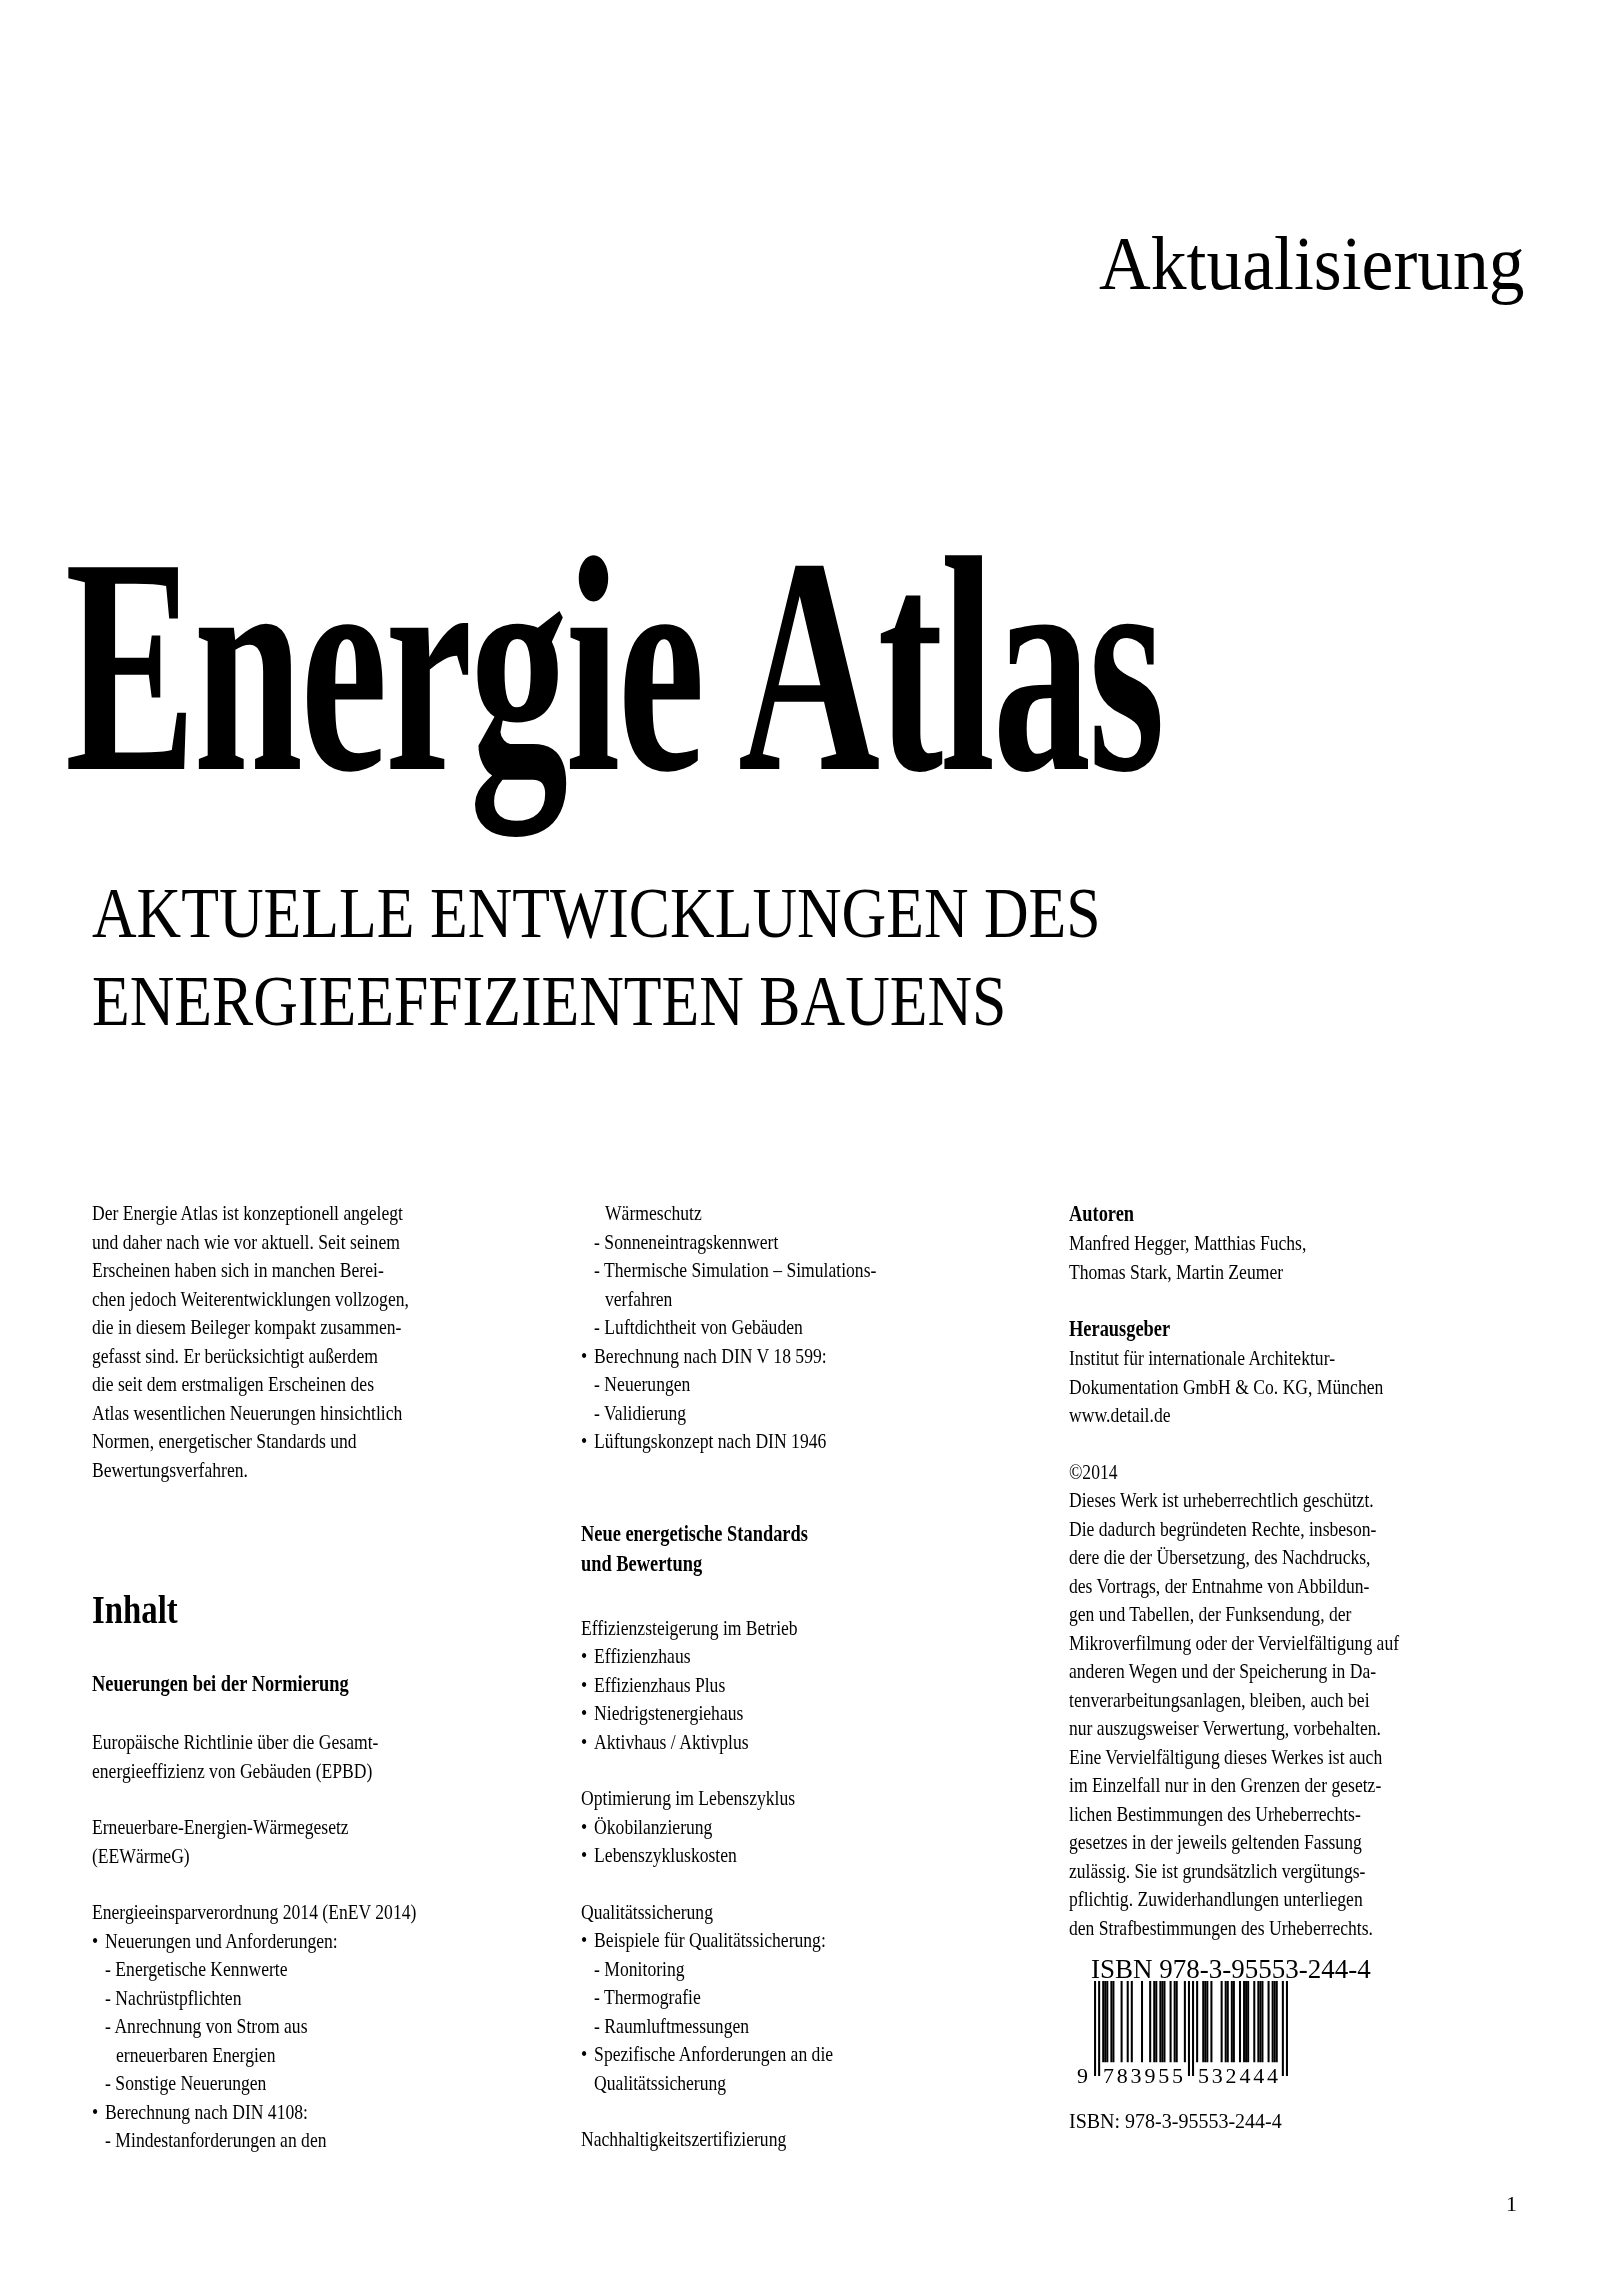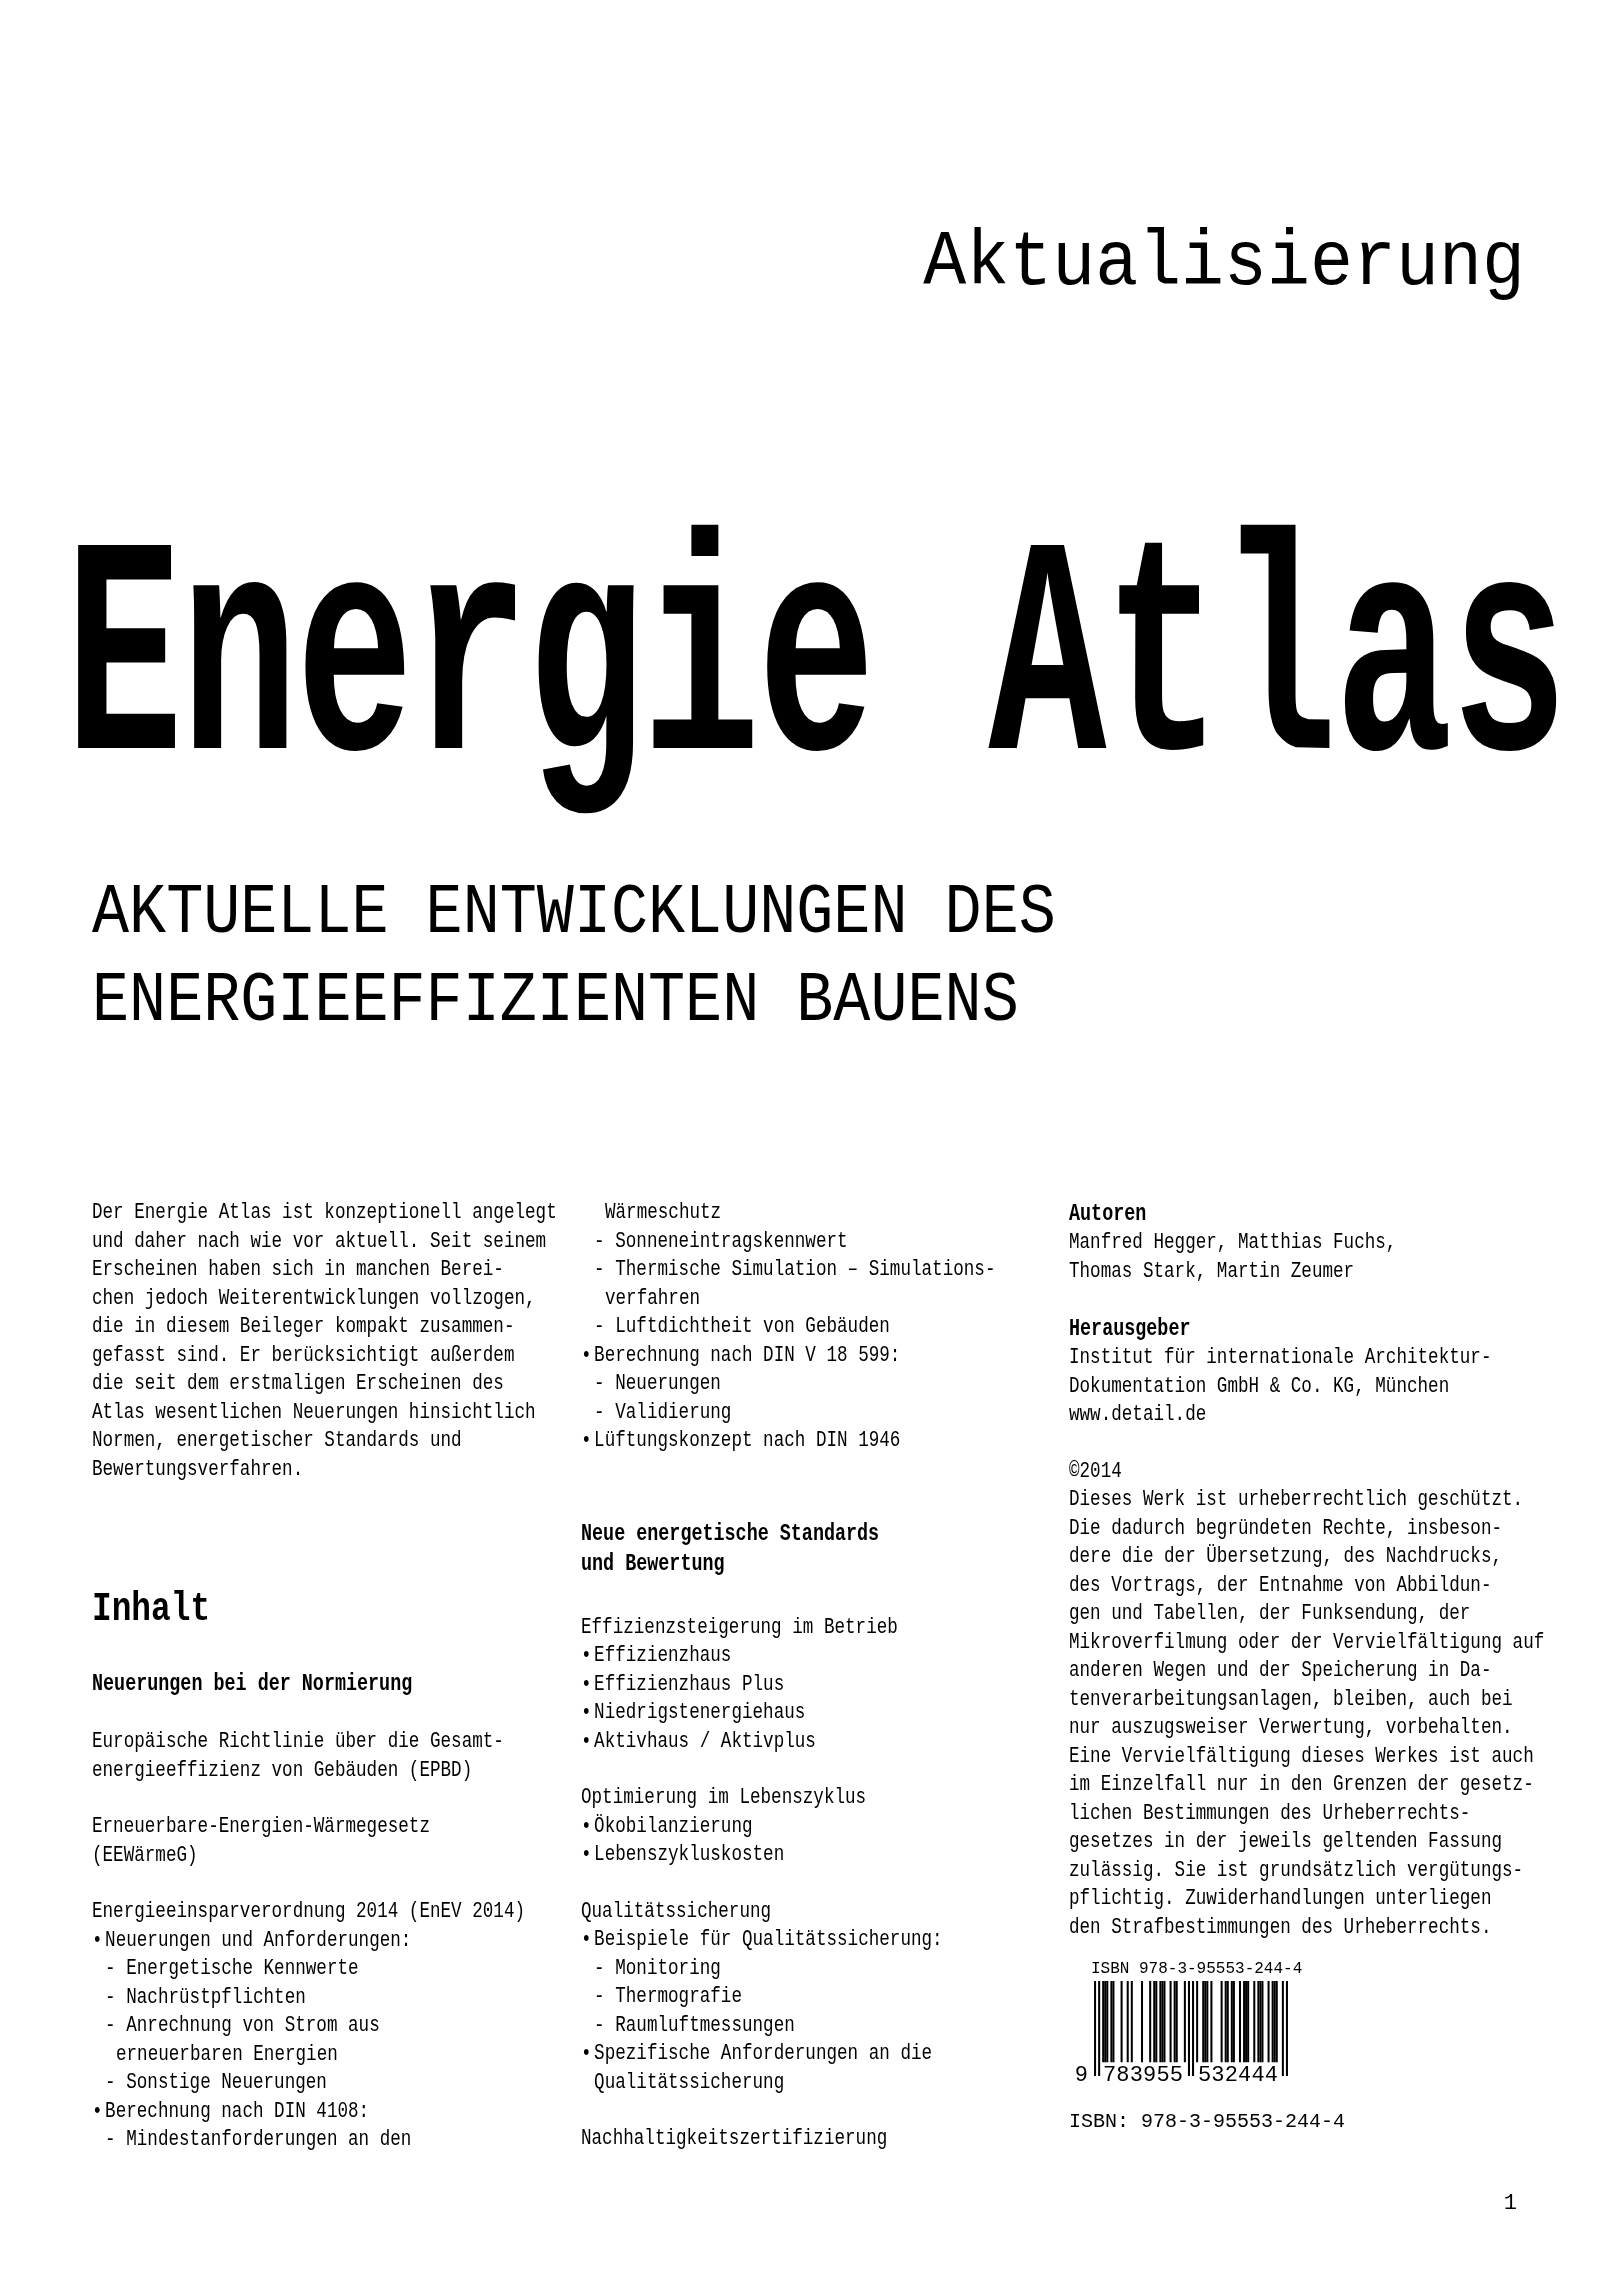--- a/index.html
+++ b/index.html
@@ -1,20 +1,20 @@
 <!DOCTYPE html>
 <html style="font-size:10.5px"><head>
 <meta charset="utf-8">
 <style>
   html,body{margin:0;padding:0;background:#888;}
   .page{
     position:relative;
     width:1623px;height:2295px;
     background:#ffffff;
-    font-family:Liberation Mono, monospace;
+    font-family:Liberation Serif, serif;
     color:#000;
     overflow:hidden;
   }
   .edition{
     position:absolute; top:225px; right:98px;
     font-size:77px; line-height:77px; font-weight:400;
     transform:scaleX(0.93); transform-origin:top right;
     white-space:nowrap;
   }
   .title{
@@ -36,21 +36,21 @@
   }
   .col-left{left:92px;}
   .col-middle{left:581px;}
   .col-right{left:1069px;}
   .line{height:28.5px; line-height:28.5px; white-space:pre;}
   .h1line{font-size:41px; height:41px; line-height:41px; font-weight:700;}
   .h2line{font-size:23px; height:30px; line-height:30px; font-weight:700;}
   .item{position:relative;}
   .item .marker{position:absolute; left:0; top:0;}
   
-  .isbn-label{position:absolute; left:1091px; top:1958px; font-size:16px; line-height:22px; white-space:nowrap;}
+  .isbn-label{position:absolute; left:1091px; top:1958px; font-size:27px; line-height:22px; white-space:nowrap;}
   .barcode{position:absolute; left:1094px; top:1981px;}
   .bc-digit-lead{position:absolute; left:1067px; top:2063px; width:21px; font-size:22px; line-height:25px; text-align:right;}
   .bc-digits{position:absolute; top:2063px; width:80px; font-size:22px; line-height:25px; display:flex; justify-content:space-between; background:#fff;}
   .bc-g1{left:1103px;}
   .bc-g2{left:1198px;}
   .isbn-line{position:absolute; left:1069px; top:2108px; font-size:20px; line-height:27.5px; white-space:nowrap;}
   .page-number{position:absolute; top:2191px; right:106px; font-size:22px; line-height:26px;}
 </style>
 </head>
 <body>

